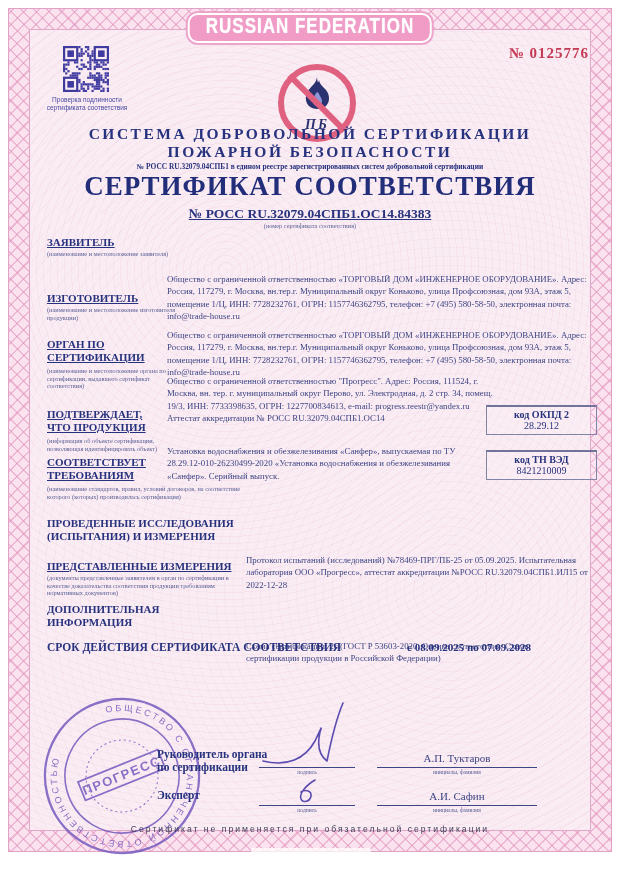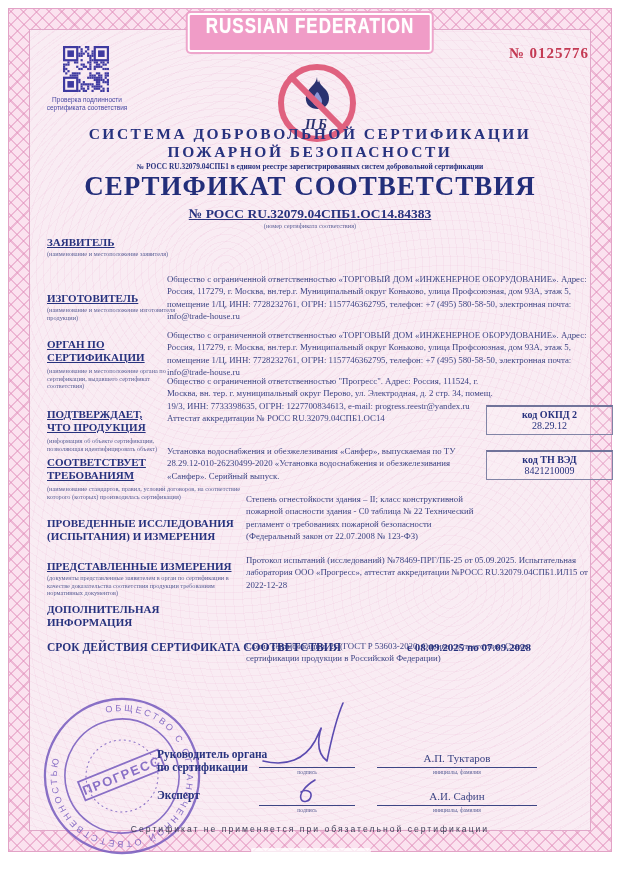--- a/index.html
+++ b/index.html
@@ -24,43 +24,43 @@
       repeating-radial-gradient(circle at 75% 70%, rgba(230,160,200,.10) 0 1px, transparent 1px 9px);
     border:1px solid #e0a8c9;
   }
   .abs { position:absolute; }
   .body-text { color:#3d4584; font-size:8.8px; line-height:12.3px;margin-top:37px; }
   .label { color:#27327e; font-weight:bold; font-size:11px; line-height:13px; }
   .u { text-decoration:underline; }
   .sublabel { color:#5a5f96; font-size:6.3px; line-height:7.6px; }
   .banner {
     left:50%; top:4px; transform:translateX(-50%);
-    background:#f09cc7; border:2px solid #ffffff; border-radius:3px;
+    background:#f09cc7; border:2px solid #ffffff; border-radius:10px;
     box-shadow:0 0 0 2px rgba(236,158,200,.9);
-    padding:2px 16px 13px; white-space:nowrap;
+    padding:2px 16px 4px; white-space:nowrap;
   }
   .banner span {
     display:inline-block; transform:scaleY(1.25);
     font-family:"Liberation Sans", sans-serif; font-weight:bold;
     font-size:17px; letter-spacing:1px; color:#ffffff;
     text-shadow:0 0 1px rgba(255,255,255,.7);
   }
   .blank-no { top:36px; right:22px; font-size:15px; font-weight:bold; color:#c43a54; letter-spacing:1px; }
   .qr-wrap { left:54px; top:37px; width:46px; height:46px; }
   .qr-caption { left:28px; top:87px; width:100px; text-align:center; color:#4949a2; font-size:6.5px; line-height:8px; font-family:"Liberation Sans", sans-serif; }
   .pb-badge { left:269px; top:55px; width:78px; height:78px; border:6px solid #e0617f; border-radius:50%;font-style:italic; }
   .pb-bar { position:absolute; left:-6px; top:30px; width:78px; height:6px; background:#e0617f; transform:rotate(45deg); transform-origin:center; }
   .pb-text { position:absolute; left:0; right:0; bottom:3px; text-align:center; font-weight:bold; font-size:14px; letter-spacing:2px; color:#2a3270; }
   .h-sys { left:0; right:0; text-align:center; font-weight:bold; color:#27327e; font-size:15.5px; letter-spacing:2.5px; }
   .h-reg { left:0; right:0; top:153px; text-align:center; font-weight:bold; color:#27327e; font-size:7.4px; }
   .h-main { left:0; right:0; top:162px; text-align:center; font-weight:bold; color:#232e7a; font-size:27px; letter-spacing:1px; }
   .h-num { left:0; right:0; top:197px; text-align:center; font-weight:bold; color:#27327e; font-size:13.5px; text-decoration:underline; }
   .h-num-cap { left:0; right:0; top:213px; text-align:center; color:#5a5f96; font-size:6.3px; }
   .code-box {
-    left:477px; width:127px; border:1px solid #8184a6; border-top:2px solid #70739a;
+    left:477px; width:111px; border:1px solid #8184a6; border-top:2px solid #70739a;
     text-align:center; padding:2px 0 3px; color:#27327e; background:rgba(255,255,255,.15);
   }
   .code-box .cl { font-weight:bold; font-size:10px; }
   .code-box .cv { font-size:10px; }
   .sig-line { border-top:1px solid #3d4584; }
   .sig-cap { color:#5a5f96; font-size:5.6px; text-align:center; }
   .sig-name { color:#3d4584; font-size:11px; text-align:center; }
   .footer-note {
     left:0; right:0; top:815px; text-align:center; color:#3f3f58;
     font-family:"Liberation Sans", sans-serif; font-size:8.6px; letter-spacing:2px;
@@ -265,21 +265,20 @@
     <div class="abs label u" style="left:38px; top:399px; width:120px;">ПОДТВЕРЖДАЕТ, ЧТО ПРОДУКЦИЯ</div>
     <div class="abs sublabel" style="left:38px; top:428px; width:130px;">(информация об объекте сертификации, позволяющая идентифицировать объект)</div>
     <div class="abs body-text" style="left:158px; top:399px; width:305px;">Установка водоснабжения и обезжелезивания «Санфер», выпускаемая по ТУ 28.29.12-010-26230499-2020 «Установка водоснабжения и обезжелезивания «Санфер». Серийный выпуск.</div>
     <div class="abs code-box" style="top:396px;">
       <div class="cl">код ОКПД 2</div>
       <div class="cv">28.29.12</div>
     </div>
 
     <div class="abs label u" style="left:38px; top:447px; width:130px;text-decoration:underline;">СООТВЕТСТВУЕТ ТРЕБОВАНИЯМ</div>
     <div class="abs sublabel" style="left:38px; top:476px; width:195px;">(наименование стандартов, правил, условий договоров, на соответствие которого (которых) производилась сертификация)</div>
-    <div class="abs body-text" style="left:237px; top:447px; width:232px;">Степень огнестойкости здания – II; класс конструктивной пожарной опасности здания - С0 таблица № 22 Технический регламент о требованиях пожарной безопасности (Федеральный закон от 22.07.2008 № 123-ФЗ)</div>
     <div class="abs code-box" style="top:441px;">
       <div class="cl">код ТН ВЭД</div>
       <div class="cv">8421210009</div>
     </div>
 
     <div class="abs label" style="left:38px; top:508px; width:190px;">ПРОВЕДЕННЫЕ ИССЛЕДОВАНИЯ (ИСПЫТАНИЯ) И ИЗМЕРЕНИЯ</div>
     <div class="abs body-text" style="left:237px; top:508px; width:345px;">Протокол испытаний (исследований) №78469-ПРГ/ПБ-25 от 05.09.2025. Испытательная лаборатория ООО «Прогресс», аттестат аккредитации №РОСС RU.32079.04СПБ1.ИЛ15 от 2022-12-28</div>
 
     <div class="abs label u" style="left:38px; top:551px; width:220px;">ПРЕДСТАВЛЕННЫЕ ИЗМЕРЕНИЯ</div>
     <div class="abs sublabel" style="left:38px; top:565px; width:185px;">(документы представленные заявителем в орган по сертификации в качестве доказательства соответствия продукции требованиям нормативных документов)</div>

